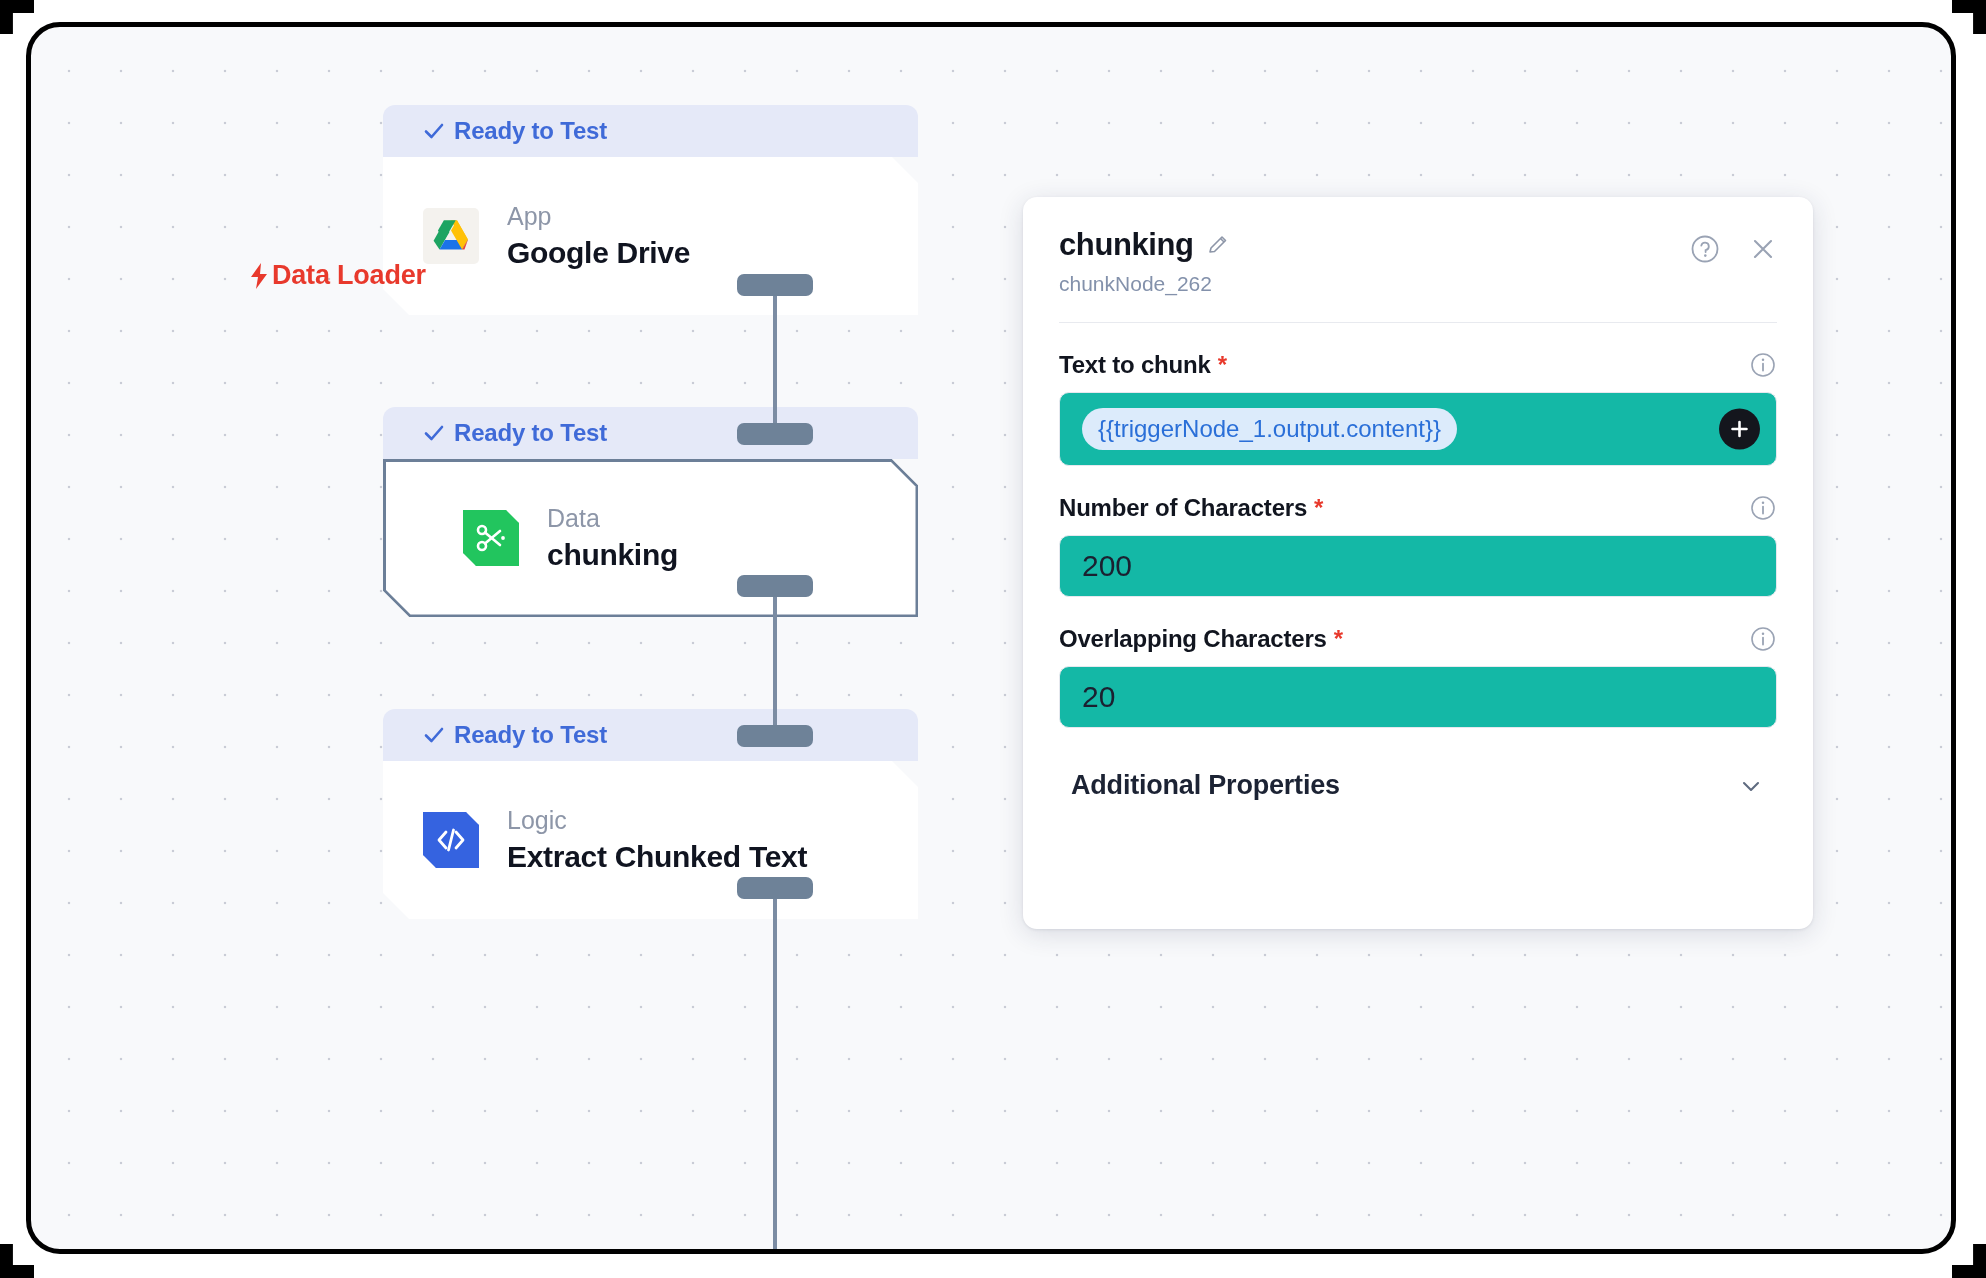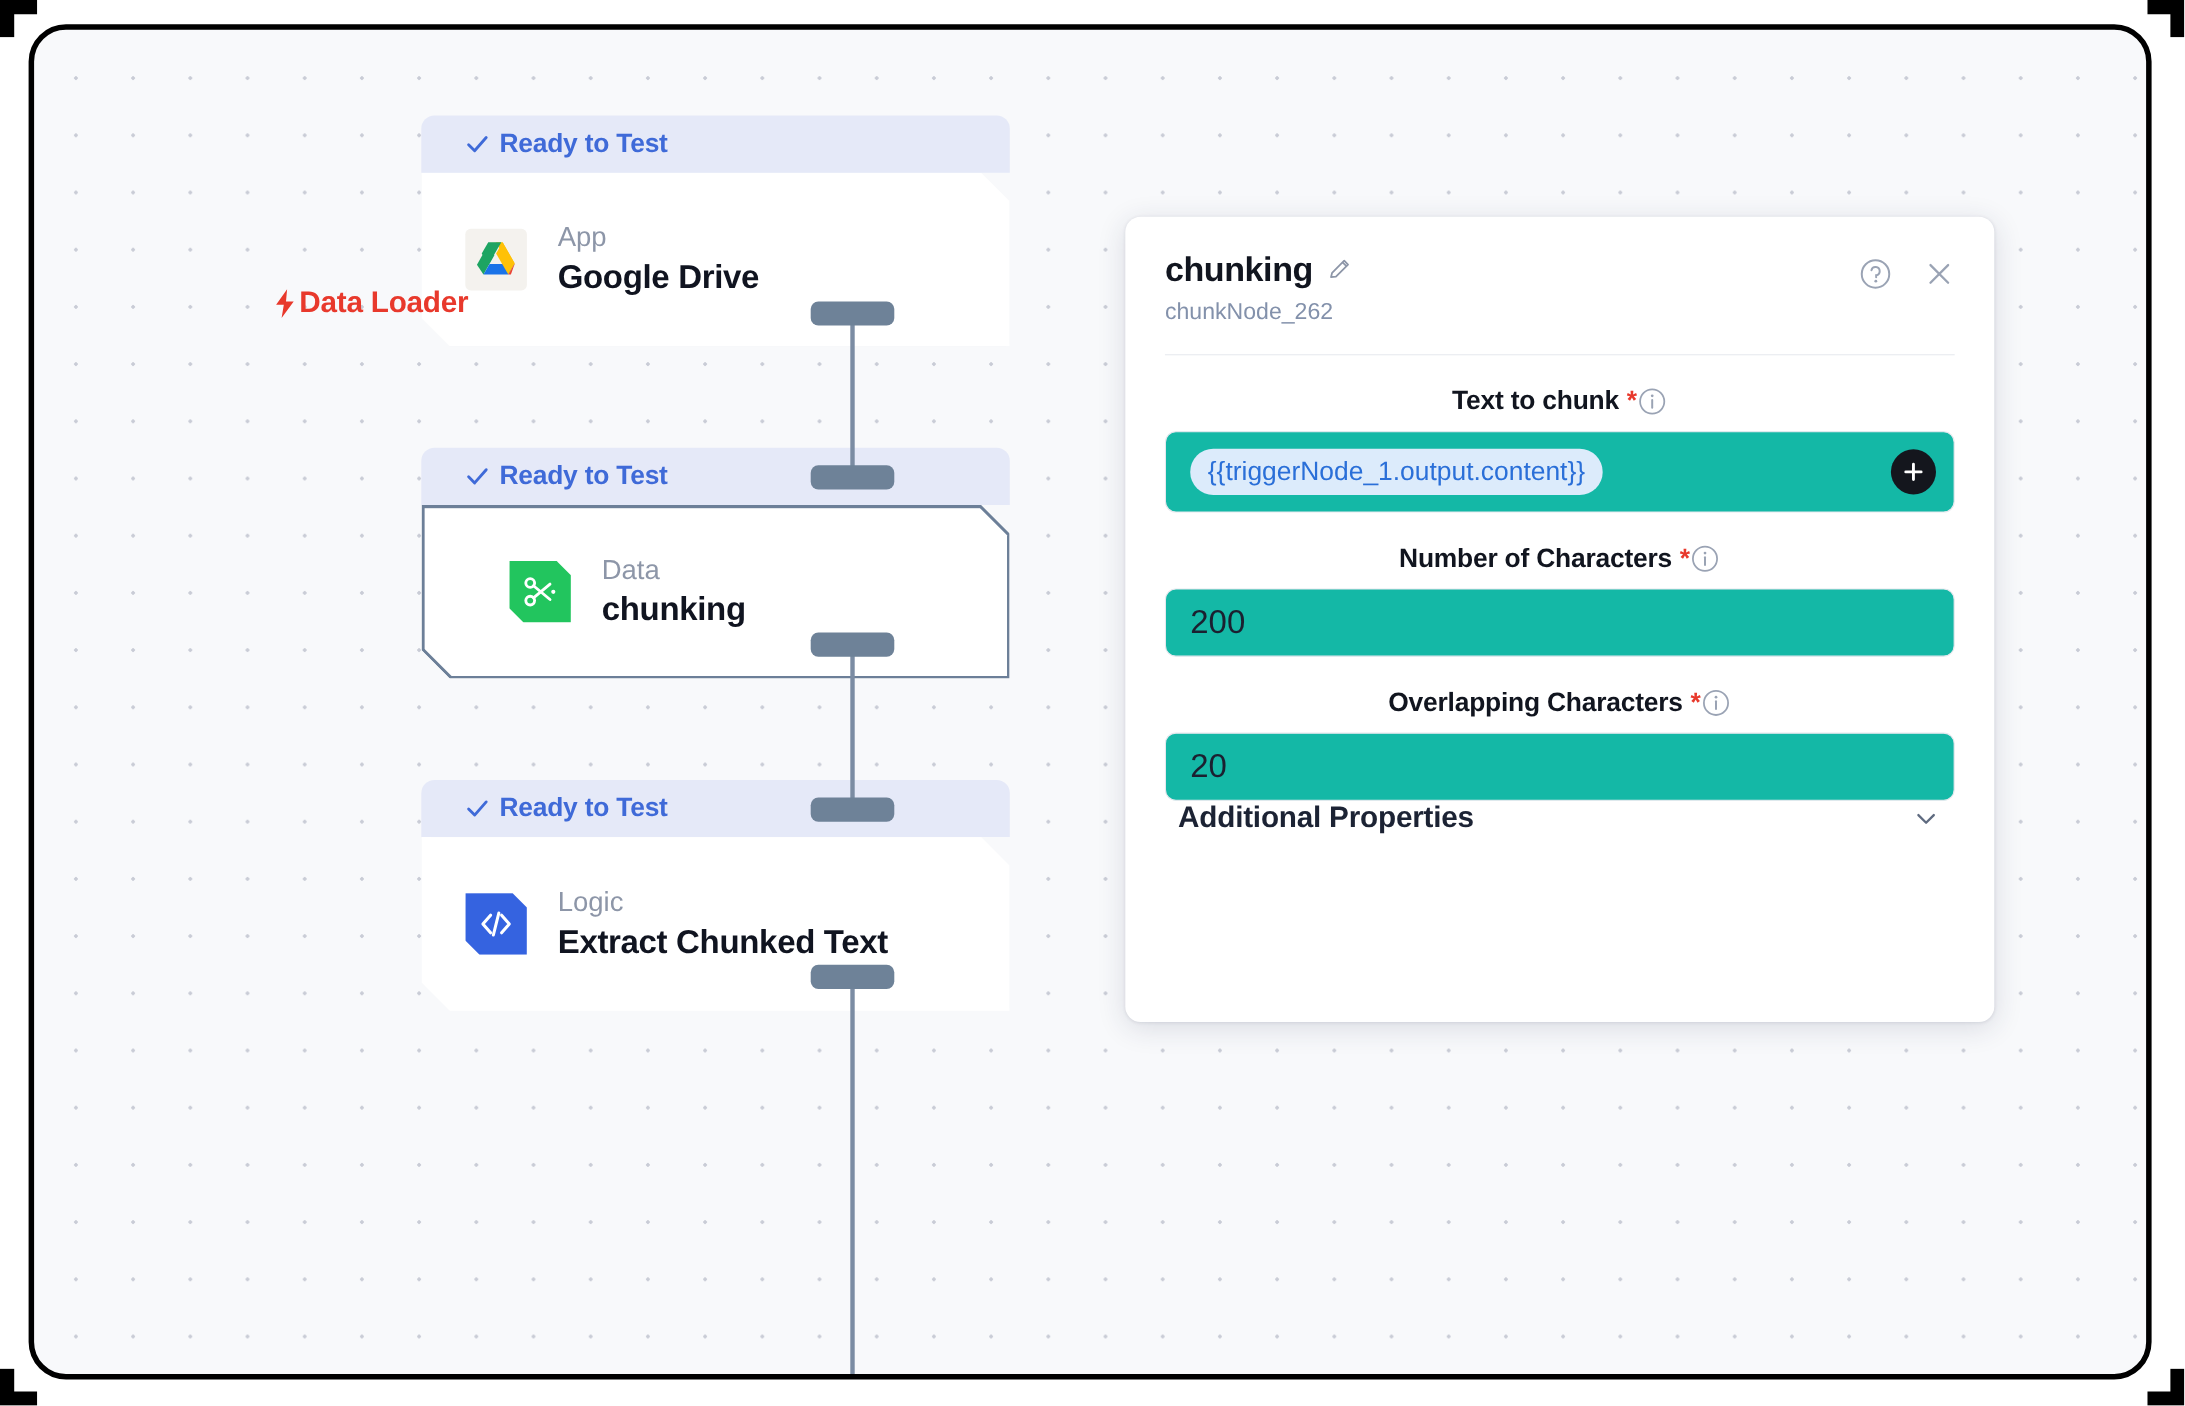--- a/index.html
+++ b/index.html
@@ -232,21 +232,21 @@
     margin: 26px 36px 0 36px;
     height: 1px;
     background: #e8eaef;
   }
 
   .panel-body { padding: 0 36px; }
   .field { margin-top: 28px; }
   .field-label-row {
     display: flex;
     align-items: center;
-    justify-content: center;
+    justify-content: space-between;
     margin-bottom: 13px;
   }
   .field-label {
     font-size: 24px;
     font-weight: 700;
     color: #11151f;
     letter-spacing: -0.2px;
     display: flex;
     align-items: baseline;
   }
@@ -284,20 +284,21 @@
     width: 41px;
     height: 41px;
     border-radius: 50%;
     background: #14161d;
     display: flex;
     align-items: center;
     justify-content: center;
     cursor: pointer;
   }
   .accordion {
+    margin-top: 42px;
     display: flex;
     align-items: center;
     justify-content: space-between;
     padding: 0 12px 0 12px;
     cursor: pointer;
   }
   .accordion-label {
     font-size: 27px;
     font-weight: 700;
     color: #1c2334;

